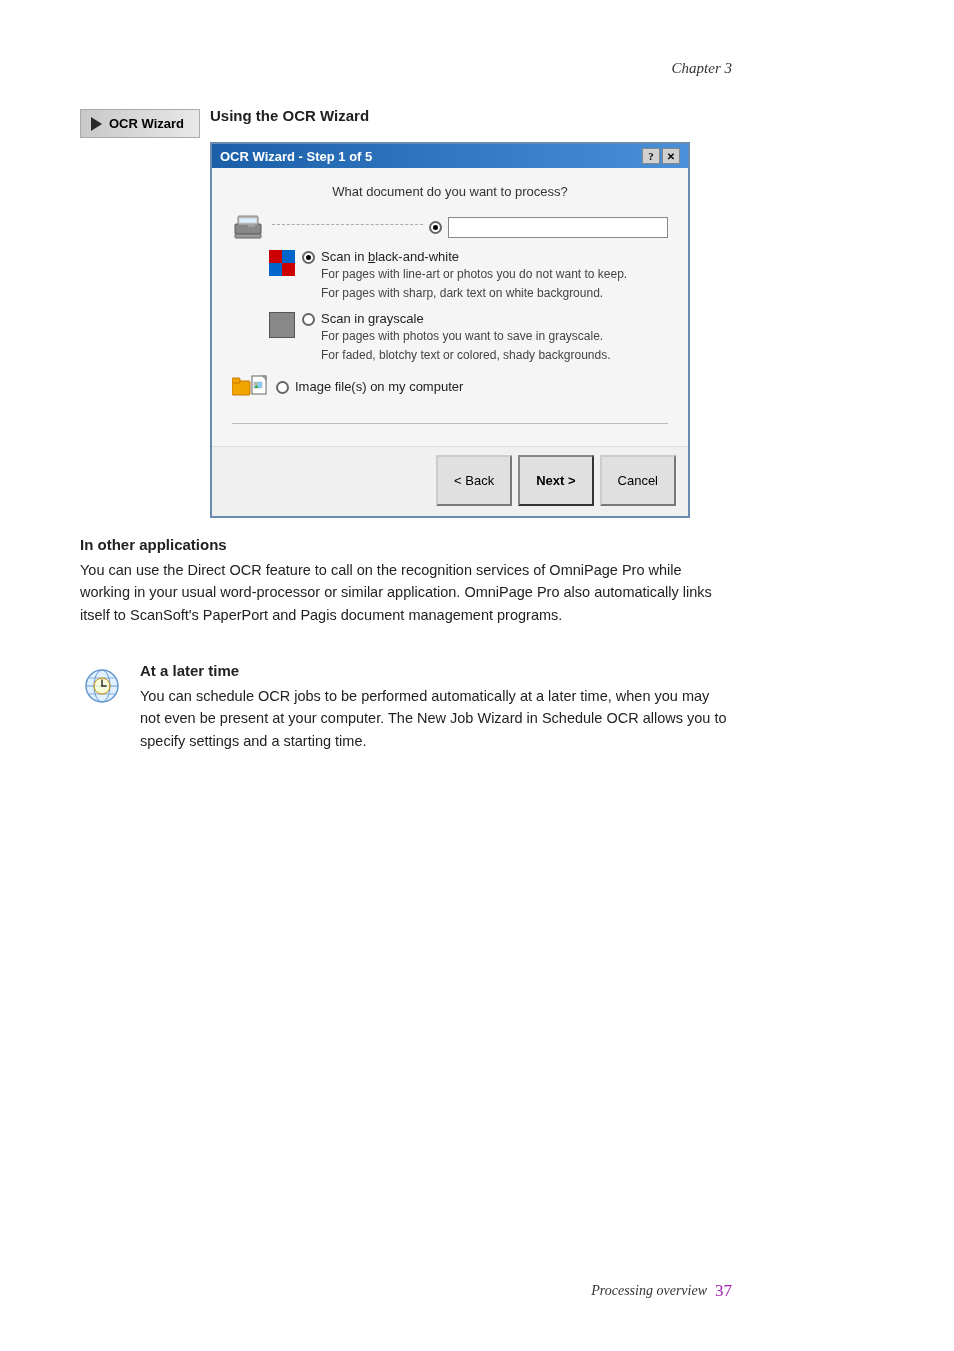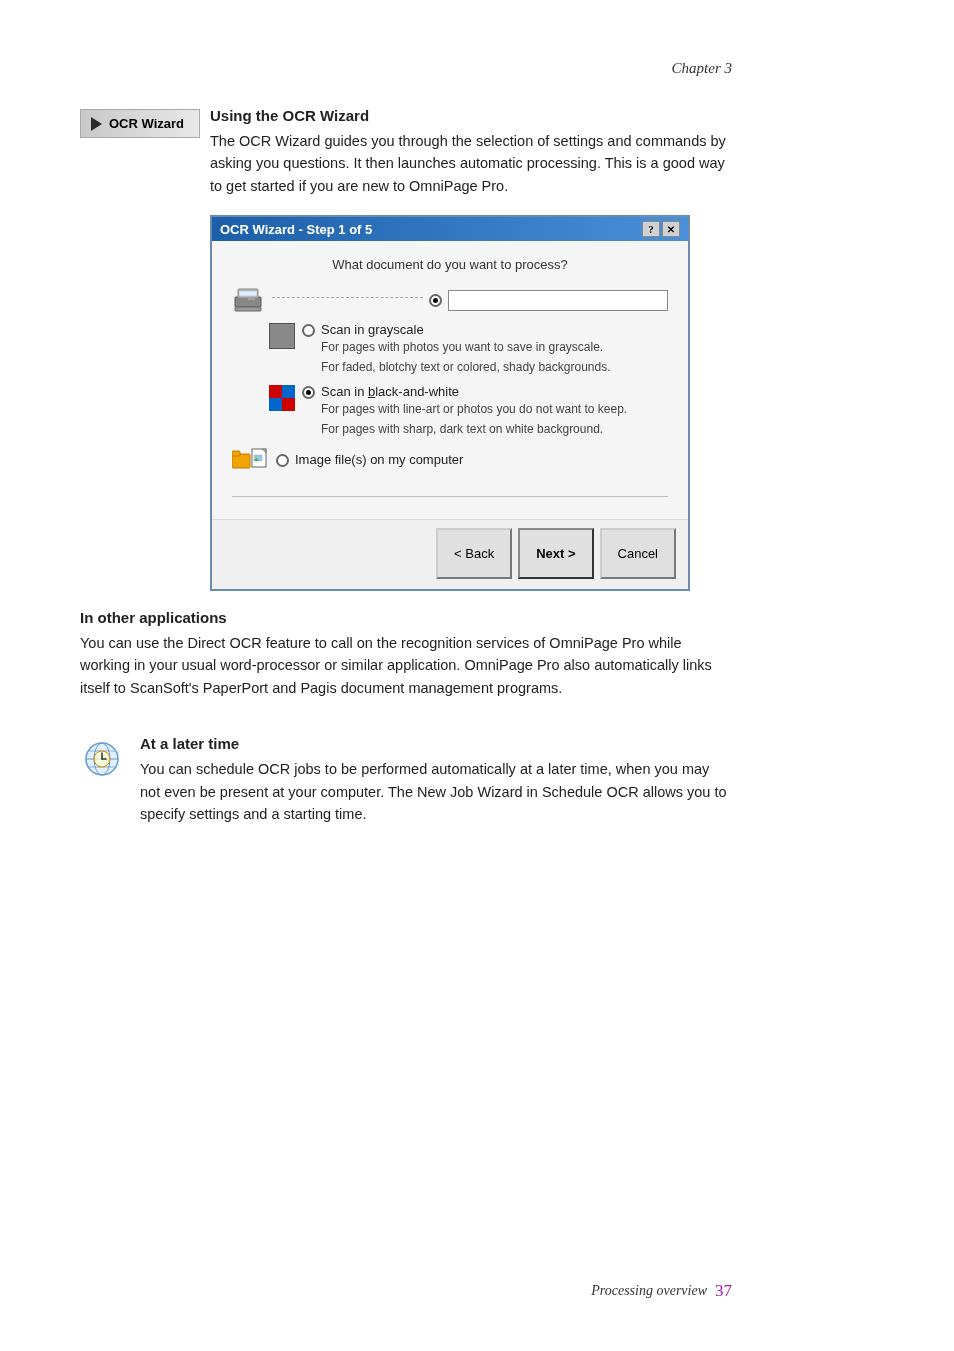--- a/index.html
+++ b/index.html
@@ -357,21 +357,20 @@
 
   <div class="main-section-with-sidebar">
     <div class="section-sidebar">
       <div class="ocr-wizard-badge">
         <div class="badge-arrow"></div>
         <span>OCR Wizard</span>
       </div>
     </div>
     <div class="content-area">
       <div class="section-title">Using the OCR Wizard</div>
-      <div class="section-text">The OCR Wizard guides you through the selection of settings and commands by asking you questions. It then launches automatic processing. This is a good way to get started if you are new to OmniPage Pro.</div>
 
       <div class="dialog-wrapper">
         <div class="dialog-box">
 
           <div class="dialog-titlebar">
             <span class="dialog-titlebar-text">OCR Wizard - Step 1 of 5</span>
             <div class="dialog-titlebar-buttons">
               <div class="help-icon-box">?</div>
               <div class="title-btn">✕</div>
             </div>
@@ -392,54 +391,54 @@
                 </svg>
               </div>
               <div style="display:flex; align-items:center; gap:6px; flex:1;">
                 <div class="dashed-line" style="flex:1; border-top:1px dashed #aaa;"></div>
                 <div class="radio-btn selected"></div>
                 <input type="text" class="input-field" readonly="" style="width: 220px; border: 1px solid rgb(136, 136, 136); padding: 2px 4px; font-size: 13px; font-family: Arial, sans-serif; background: white;">
               </div>
             </div>
 
             <div class="radio-indent">
-
-              <div class="sub-radio-row">
-                <div class="icon-box">
-                  <div class="icon-gray"></div>
-                </div>
-                <div style="display:flex; align-items:flex-start; gap:6px; flex:1;">
-                  <div class="radio-btn" style="margin-top:2px;"></div>
-                  <div class="sub-radio-content">
-                    <div class="radio-label">Scan in <span style="text-decoration:underline;">g</span>rayscale</div>
-                    <div class="radio-desc">For pages with photos you want to save in grayscale.</div>
-                    <div class="radio-desc">For faded, blotchy text or colored, shady backgrounds.</div>
-                  </div>
-                </div>
-              </div>
 
               <div class="sub-radio-row">
                 <div class="icon-box">
                   <div class="icon-bw">
                     <div class="icon-bw-q1"></div>
                     <div class="icon-bw-q2"></div>
                     <div class="icon-bw-q3"></div>
                     <div class="icon-bw-q4"></div>
                   </div>
                 </div>
                 <div style="display:flex; align-items:flex-start; gap:6px; flex:1;">
                   <div class="radio-btn selected" style="margin-top:2px;"></div>
                   <div class="sub-radio-content">
                     <div class="radio-label">Scan in <span style="text-decoration:underline;">b</span>lack-and-white</div>
                     <div class="radio-desc">For pages with line-art or photos you do not want to keep.</div>
                     <div class="radio-desc">For pages with sharp, dark text on white background.</div>
                   </div>
                 </div>
               </div>
 
+              <div class="sub-radio-row">
+                <div class="icon-box">
+                  <div class="icon-gray"></div>
+                </div>
+                <div style="display:flex; align-items:flex-start; gap:6px; flex:1;">
+                  <div class="radio-btn" style="margin-top:2px;"></div>
+                  <div class="sub-radio-content">
+                    <div class="radio-label">Scan in <span style="text-decoration:underline;">g</span>rayscale</div>
+                    <div class="radio-desc">For pages with photos you want to save in grayscale.</div>
+                    <div class="radio-desc">For faded, blotchy text or colored, shady backgrounds.</div>
+                  </div>
+                </div>
+              </div>
+
 
             </div>
 
             <div style="display:flex; align-items:center; gap:8px; margin-top:8px; margin-bottom:22px;">
               <div style="width:36px; height:28px; display:flex; align-items:center; justify-content:center; flex-shrink:0;">
                 <svg width="36" height="26" viewBox="0 0 36 26">
 
                   <rect x="0" y="7" width="18" height="14" rx="1" fill="#f0a500" stroke="#c87800" stroke-width="1"></rect>
                   <rect x="0" y="4" width="8" height="5" rx="1" fill="#f0a500" stroke="#c87800" stroke-width="1"></rect>
 

